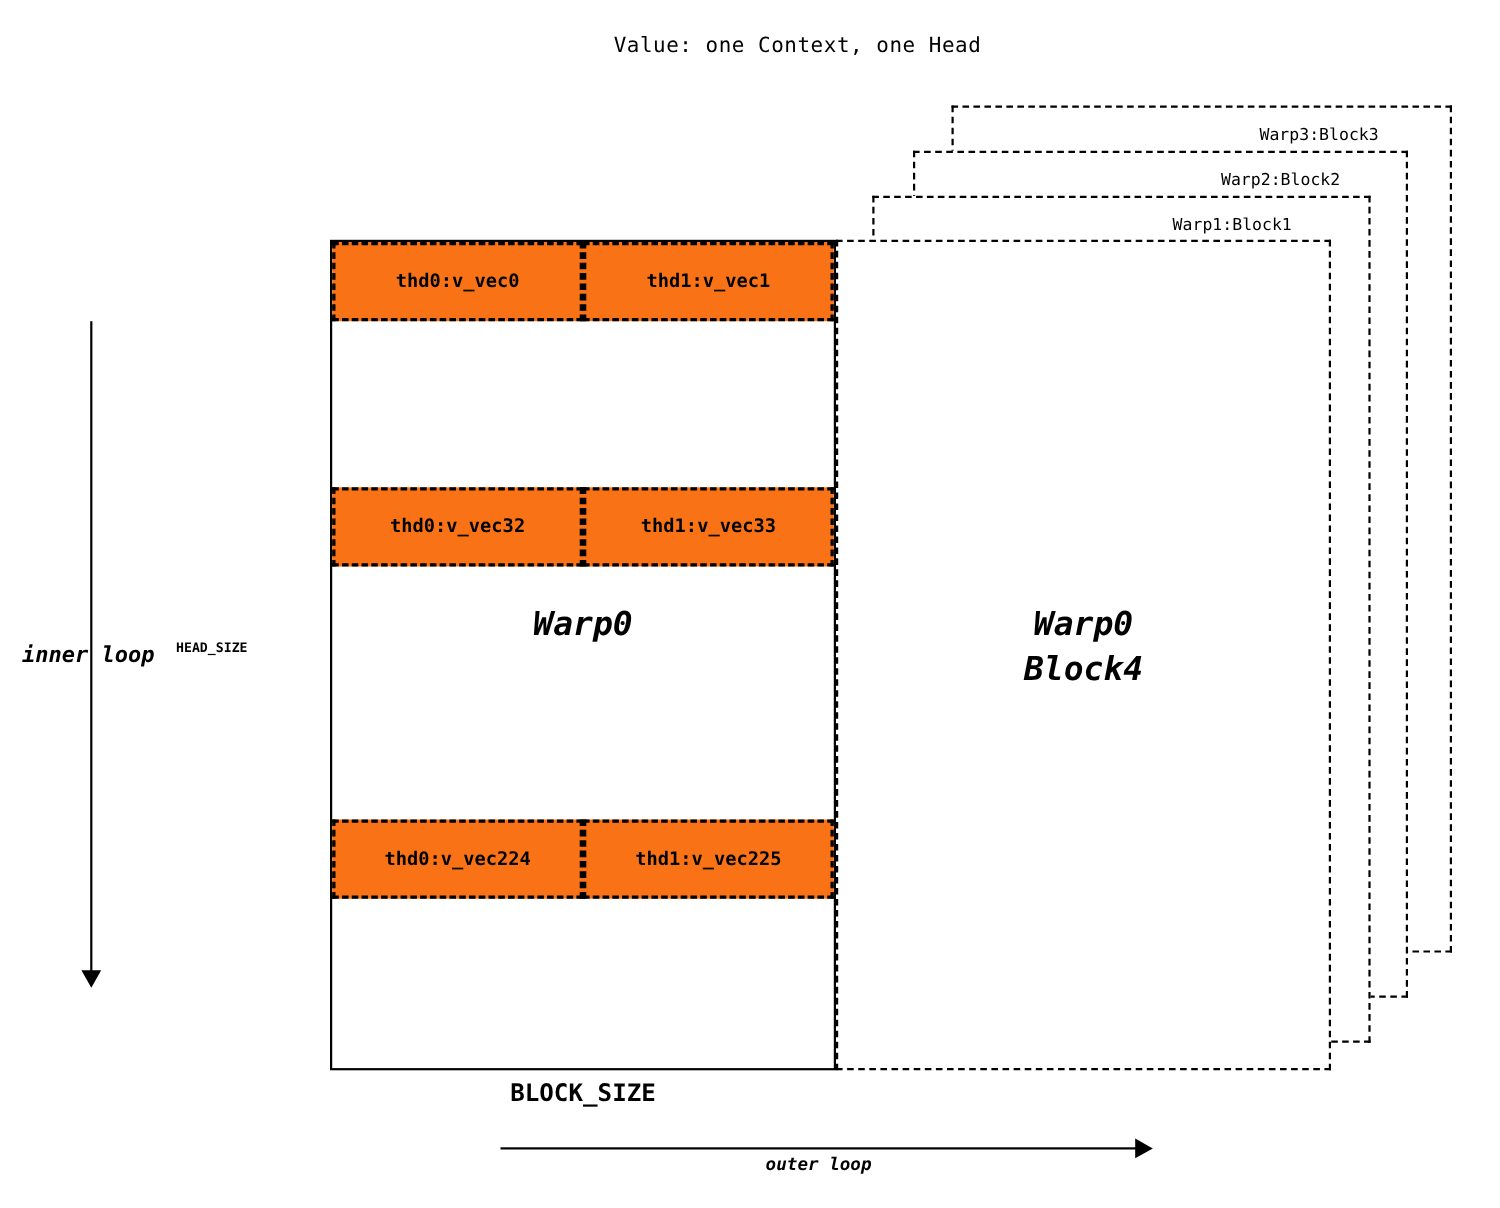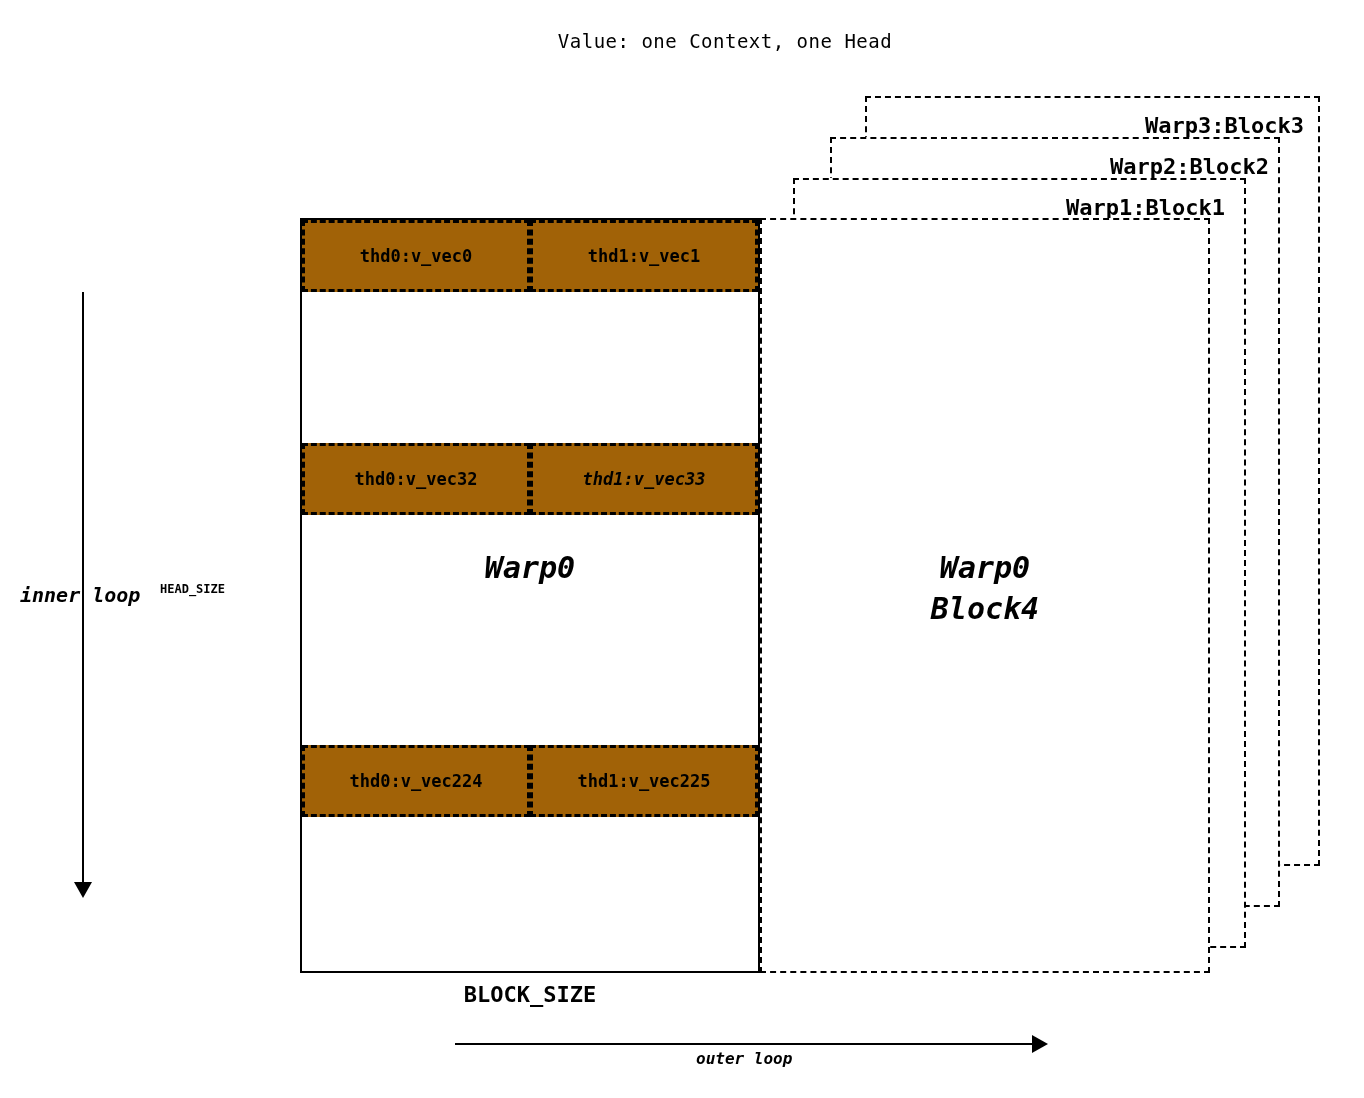--- a/index.html
+++ b/index.html
@@ -32,22 +32,22 @@
   }
 
   
   .stack-block {
     border: 2px dashed #000;
     background: #ffffff;
     box-sizing: border-box;
   }
   .stack-label {
     position: absolute;
-    font-size: 22px;
-    font-weight: bold;
+    font-size: 15px;
+    font-weight: normal;
     white-space: nowrap;
   }
 
   
   #block4 {
     left: 760px;
     top: 218px;
     width: 450px;
     height: 755px;
     border: 2px dashed #000;
@@ -83,21 +83,21 @@
     font-size: 30px;
     font-weight: bold;
     font-style: italic;
     line-height: 1.35;
   }
 
   
   .vec-cell {
     border: 3px dashed #000;
     box-sizing: border-box;
-    background: #a16207;
+    background: #f97316;
     display: flex;
     align-items: center;
     justify-content: center;
     font-size: 17px;
     font-weight: bold;
     height: 72px;
     white-space: nowrap;
   }
 
   
@@ -194,21 +194,21 @@
 
   <div id="block0" class="abs"></div>
   <div id="block0-label" class="abs">
     <div>Warp0</div>
   </div>
 
   <div class="abs vec-cell" style="left:302px; top:220px; width:228px;">thd0:v_vec0</div>
   <div class="abs vec-cell" style="left:530px; top:220px; width:228px;">thd1:v_vec1</div>
 
   <div class="abs vec-cell" style="left:302px; top:443px; width:228px;">thd0:v_vec32</div>
-  <div class="abs vec-cell" style="left:530px; top:443px; width:228px;font-style:italic;">thd1:v_vec33</div>
+  <div class="abs vec-cell" style="left:530px; top:443px; width:228px;">thd1:v_vec33</div>
 
   <div class="abs vec-cell" style="left:302px; top:745px; width:228px;">thd0:v_vec224</div>
   <div class="abs vec-cell" style="left:530px; top:745px; width:228px;">thd1:v_vec225</div>
 
   <div id="vline" class="abs"></div>
   <div id="vhead" class="abs"></div>
   <div id="inner-loop-label" class="abs">inner loop</div>
   <div id="head-size-label" class="abs">HEAD_SIZE</div>
 
   <div id="block-size-label" class="abs">BLOCK_SIZE</div>

